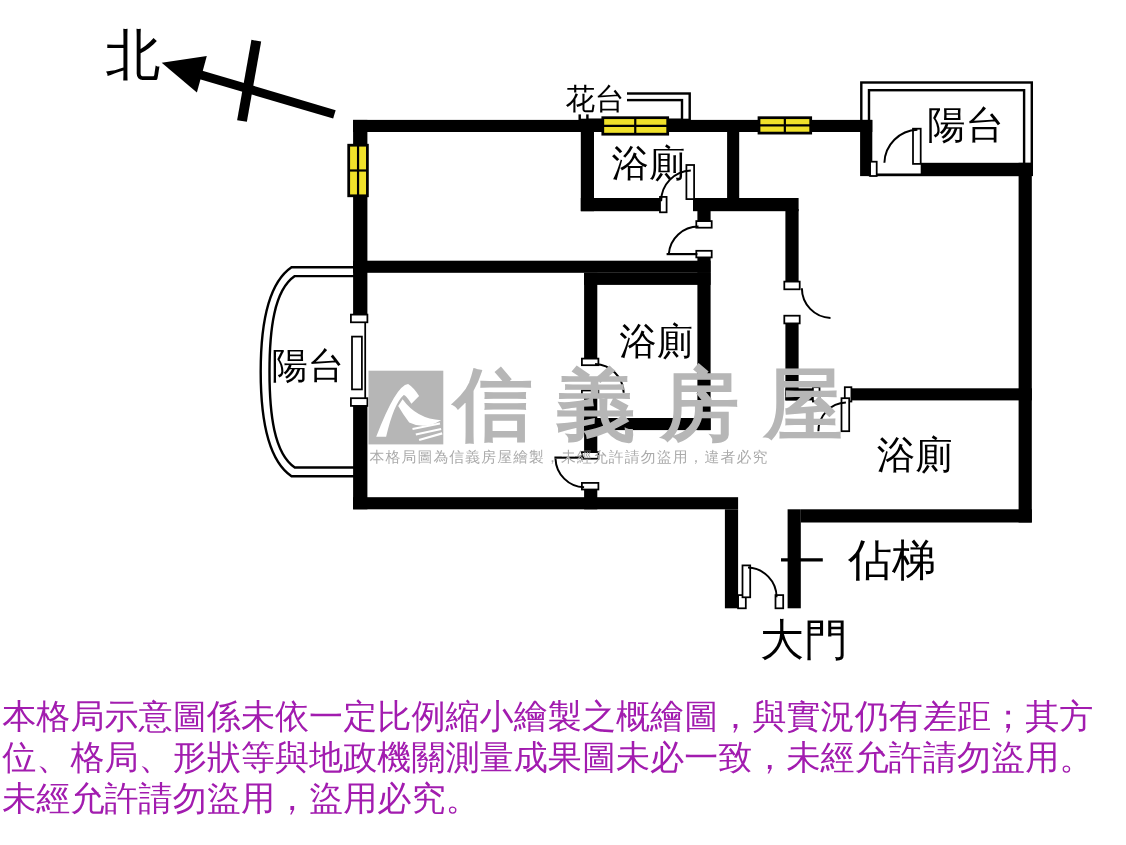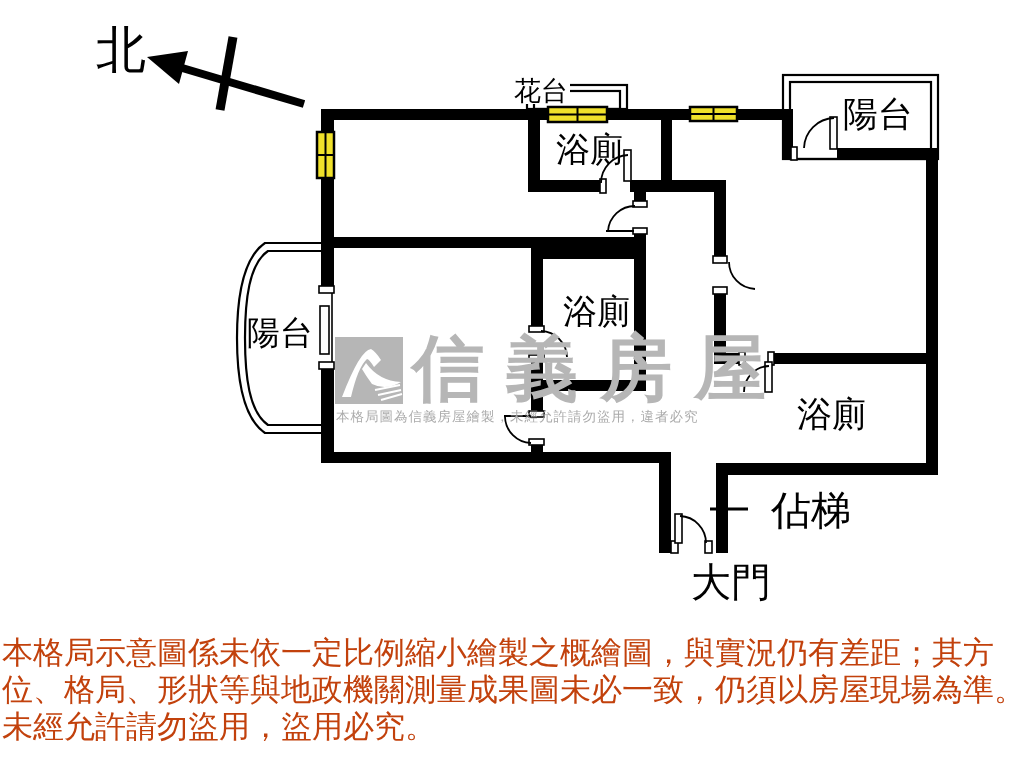--- a/index.html
+++ b/index.html
@@ -15,21 +15,21 @@
   .lbl{position:absolute;color:#000;white-space:nowrap;line-height:1;}
   .room-lbl{font-size:34px;letter-spacing:0px;}
   #flower-lbl{font-size:27px;background:#fff;padding:0 2px;}
   #north-lbl{font-size:50px;}
   #door-lbl{font-size:40px;}
   #stairs-lbl{font-size:40px;}
   #wm-brand{position:absolute;left:412px;top:332px;font-size:72px;font-weight:600;
             color:#b6b6b6;letter-spacing:22px;white-space:nowrap;line-height:1;}
   #wm-notice{position:absolute;left:336px;top:410px;font-size:13.5px;color:#ababab;
              letter-spacing:1px;white-space:nowrap;line-height:1;}
-  #disclaimer{position:absolute;left:2px;top:634px;font-size:31px;color:#c2410c;
+  #disclaimer{position:absolute;left:2px;top:634px;font-size:31px;color:#a21caf;
               line-height:37px;white-space:nowrap;}
 </style>
 </head>
 <body>
 
 <div id="canvas">
 
   <svg id="plan-svg" width="1024" height="768" viewBox="0 0 1024 768">
 
     <g>
@@ -179,17 +179,17 @@
 
   <div class="lbl" id="stairs-lbl" style="left:771px;top:490px;">佔梯</div>
 
   <div class="lbl" id="door-lbl" style="left:659px;top:562px;margin-left:32px;">大門</div>
 
   <div id="wm-notice">本格局圖為信義房屋繪製，未經允許請勿盜用，違者必究</div>
   <div id="wm-brand">信義房屋</div>
 
   <div id="disclaimer">
     <div>本格局示意圖係未依一定比例縮小繪製之概繪圖，與實況仍有差距；其方</div>
-    <div>位、格局、形狀等與地政機關測量成果圖未必一致，仍須以房屋現場為準。</div>
+    <div>位、格局、形狀等與地政機關測量成果圖未必一致，未經允許請勿盜用。</div>
     <div>未經允許請勿盜用，盜用必究。</div>
   </div>
 
 </div>
 
 </body></html>

